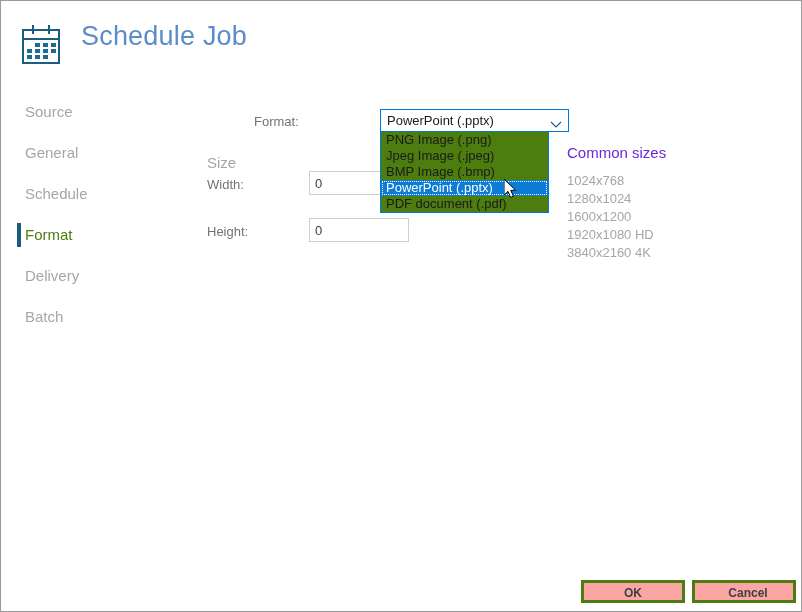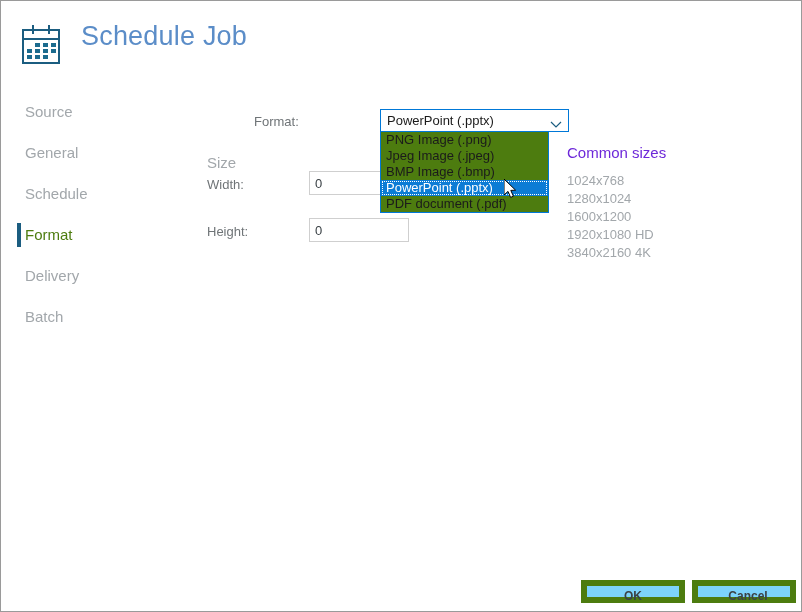--- a/index.html
+++ b/index.html
@@ -203,22 +203,22 @@
     z-index: 9;
     pointer-events: none;
   }
 
   
   .dlg-button {
     position: absolute;
     box-sizing: border-box;
     height: 23px;
     width: 104px;
-    border: 6px solid #4d7c0f;
-    background: #7dd3fc;
+    border: 3px solid #4d7c0f;
+    background: #fca5a5;
     font-family: "Liberation Sans", sans-serif;
     font-size: 12px;
     font-weight: bold;
     color: #3b4246;
     text-align: center;
     line-height: 21px;
     cursor: default;
     padding: 0;
   }
   #btn-ok     { left: 580px; top: 579px; }

